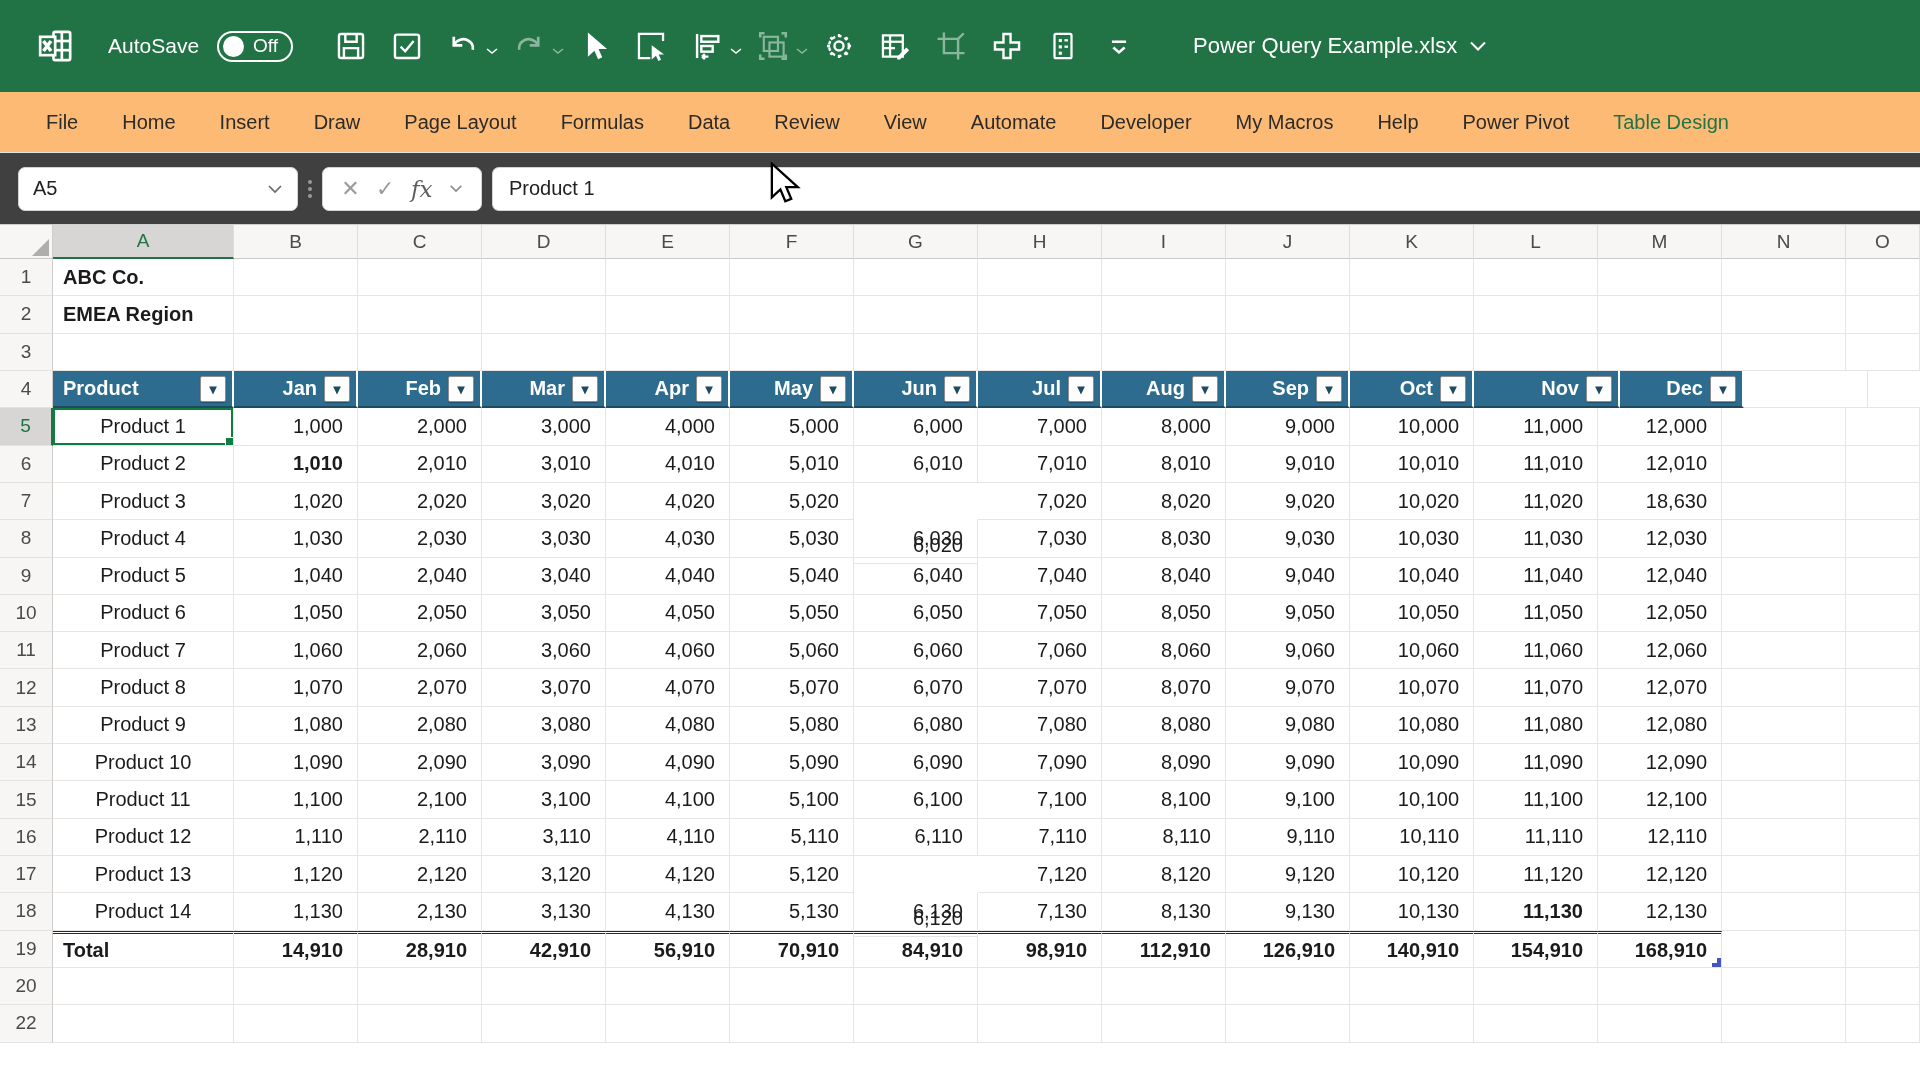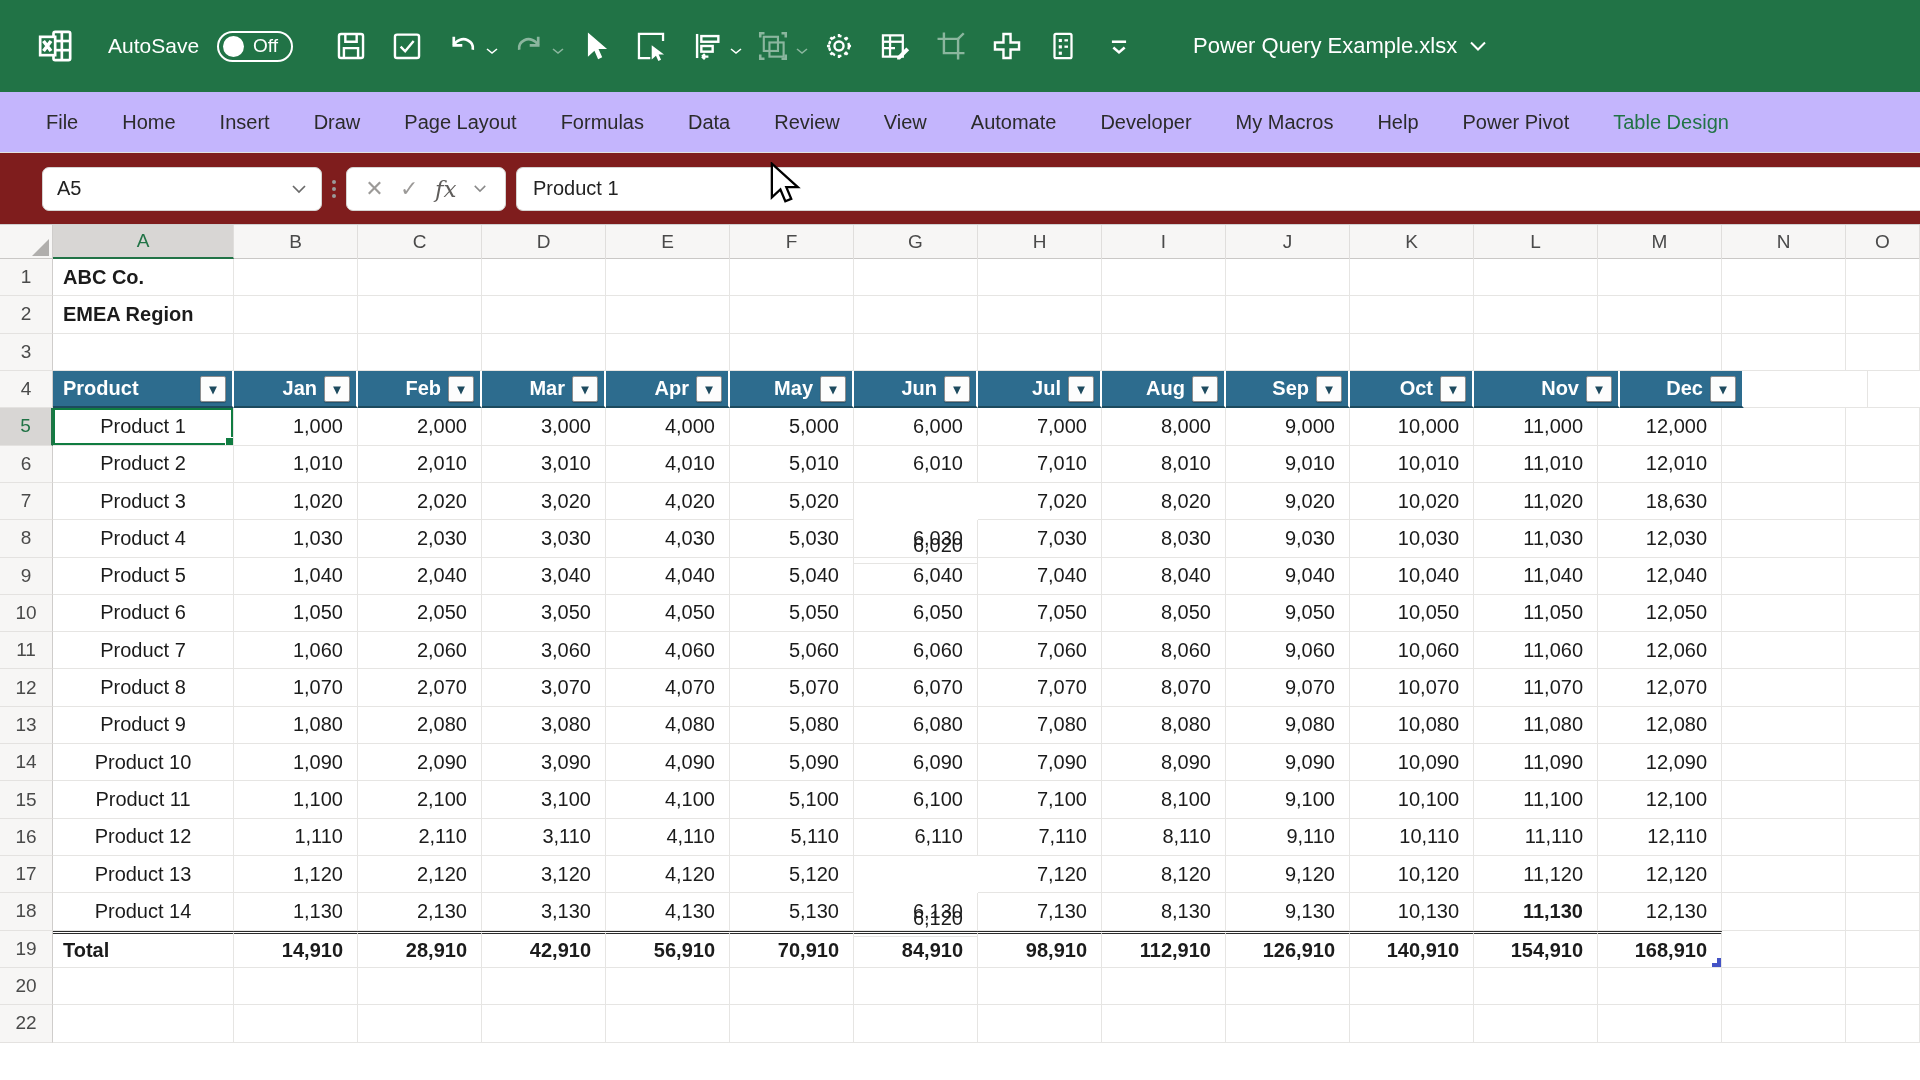--- a/index.html
+++ b/index.html
@@ -16,27 +16,27 @@
   .knob { width:21px; height:21px; background:#fff; border-radius:50%; margin-left:4px; }
   .toggle .state { font-size:19px; margin-left:9px; }
   .qat { display:flex; align-items:center; margin-left:30px; }
   .qat .ic { width:34px; height:34px; margin:0 11px; flex:none; }
   .qat .chev { width:14px; height:14px; margin:6px 2px 0 -6px; flex:none; }
   .dim { opacity:.48; }
   .doc-title { margin-left:46px; font-size:22px; display:flex; align-items:center; gap:12px; white-space:nowrap; }
   .doc-title svg { width:18px; height:12px; }
 
   
-  .tabs { height:61px; background:#c4b5fd; display:flex; align-items:center; padding-left:24px;
+  .tabs { height:61px; background:#fdba74; display:flex; align-items:center; padding-left:24px;
     border-bottom:1px solid #e4e2e0; overflow:hidden; white-space:nowrap; }
   .tab { padding:0 22px; font-size:20px; color:#2b2b2b; cursor:default; }
   .tab.accent { color:#217346; }
 
   
-  .fbar { height:72px; background:#7f1d1d; display:flex; align-items:center; border-bottom:1px solid #cfcfcf;padding-left:24px; }
+  .fbar { height:72px; background:#404040; display:flex; align-items:center; border-bottom:1px solid #cfcfcf; }
   .box { background:#fff; border:1px solid #d5d3d1; border-radius:7px; height:44px; display:flex; align-items:center; }
   .namebox { width:280px; margin-left:18px; padding:0 14px; font-size:20px; color:#222; justify-content:space-between; }
   .namebox svg { width:16px; height:10px; }
   .vdots { margin:0 10px; color:#8a8a8a; font-size:18px; letter-spacing:0; line-height:7px;
     display:flex; flex-direction:column; gap:3px; align-items:center; }
   .vdots i { width:4px; height:4px; background:#9a9a9a; border-radius:50%; display:block; }
   .fxgroup { width:160px; padding:0 10px; justify-content:space-around; }
   .fxgroup .fico { color:#9c9a98; font-size:22px; }
   .fx { font-family:"DejaVu Serif", serif; font-style:italic; font-size:23px; color:#5f5d5b; }
   .fxgroup svg { width:14px; height:9px; }
@@ -413,21 +413,21 @@
           <div class="cell num" style="width: 124px;">9,000</div>
           <div class="cell num" style="width: 124px;">10,000</div>
           <div class="cell num" style="width: 124px;">11,000</div>
           <div class="cell num" style="width: 124px;">12,000</div>
           <div class="cell" style="width: 124px;"></div>
           <div class="cell" style="width: 74px;"></div>
         </div>
         <div class="grow">
           <div class="rnum">6</div>
           <div class="cell prod" style="width: 181px;">Product 2</div>
-          <div class="cell num" style="width: 124px;">1,010</div>
+          <div class="cell num" style="width: 124px; font-weight: bold;">1,010</div>
           <div class="cell num" style="width: 124px;">2,010</div>
           <div class="cell num" style="width: 124px;">3,010</div>
           <div class="cell num" style="width: 124px;">4,010</div>
           <div class="cell num" style="width: 124px;">5,010</div>
           <div class="cell num" style="width: 124px;">6,010</div>
           <div class="cell num" style="width: 124px;">7,010</div>
           <div class="cell num" style="width: 124px;">8,010</div>
           <div class="cell num" style="width: 124px;">9,010</div>
           <div class="cell num" style="width: 124px;">10,010</div>
           <div class="cell num" style="width: 124px;">11,010</div>

